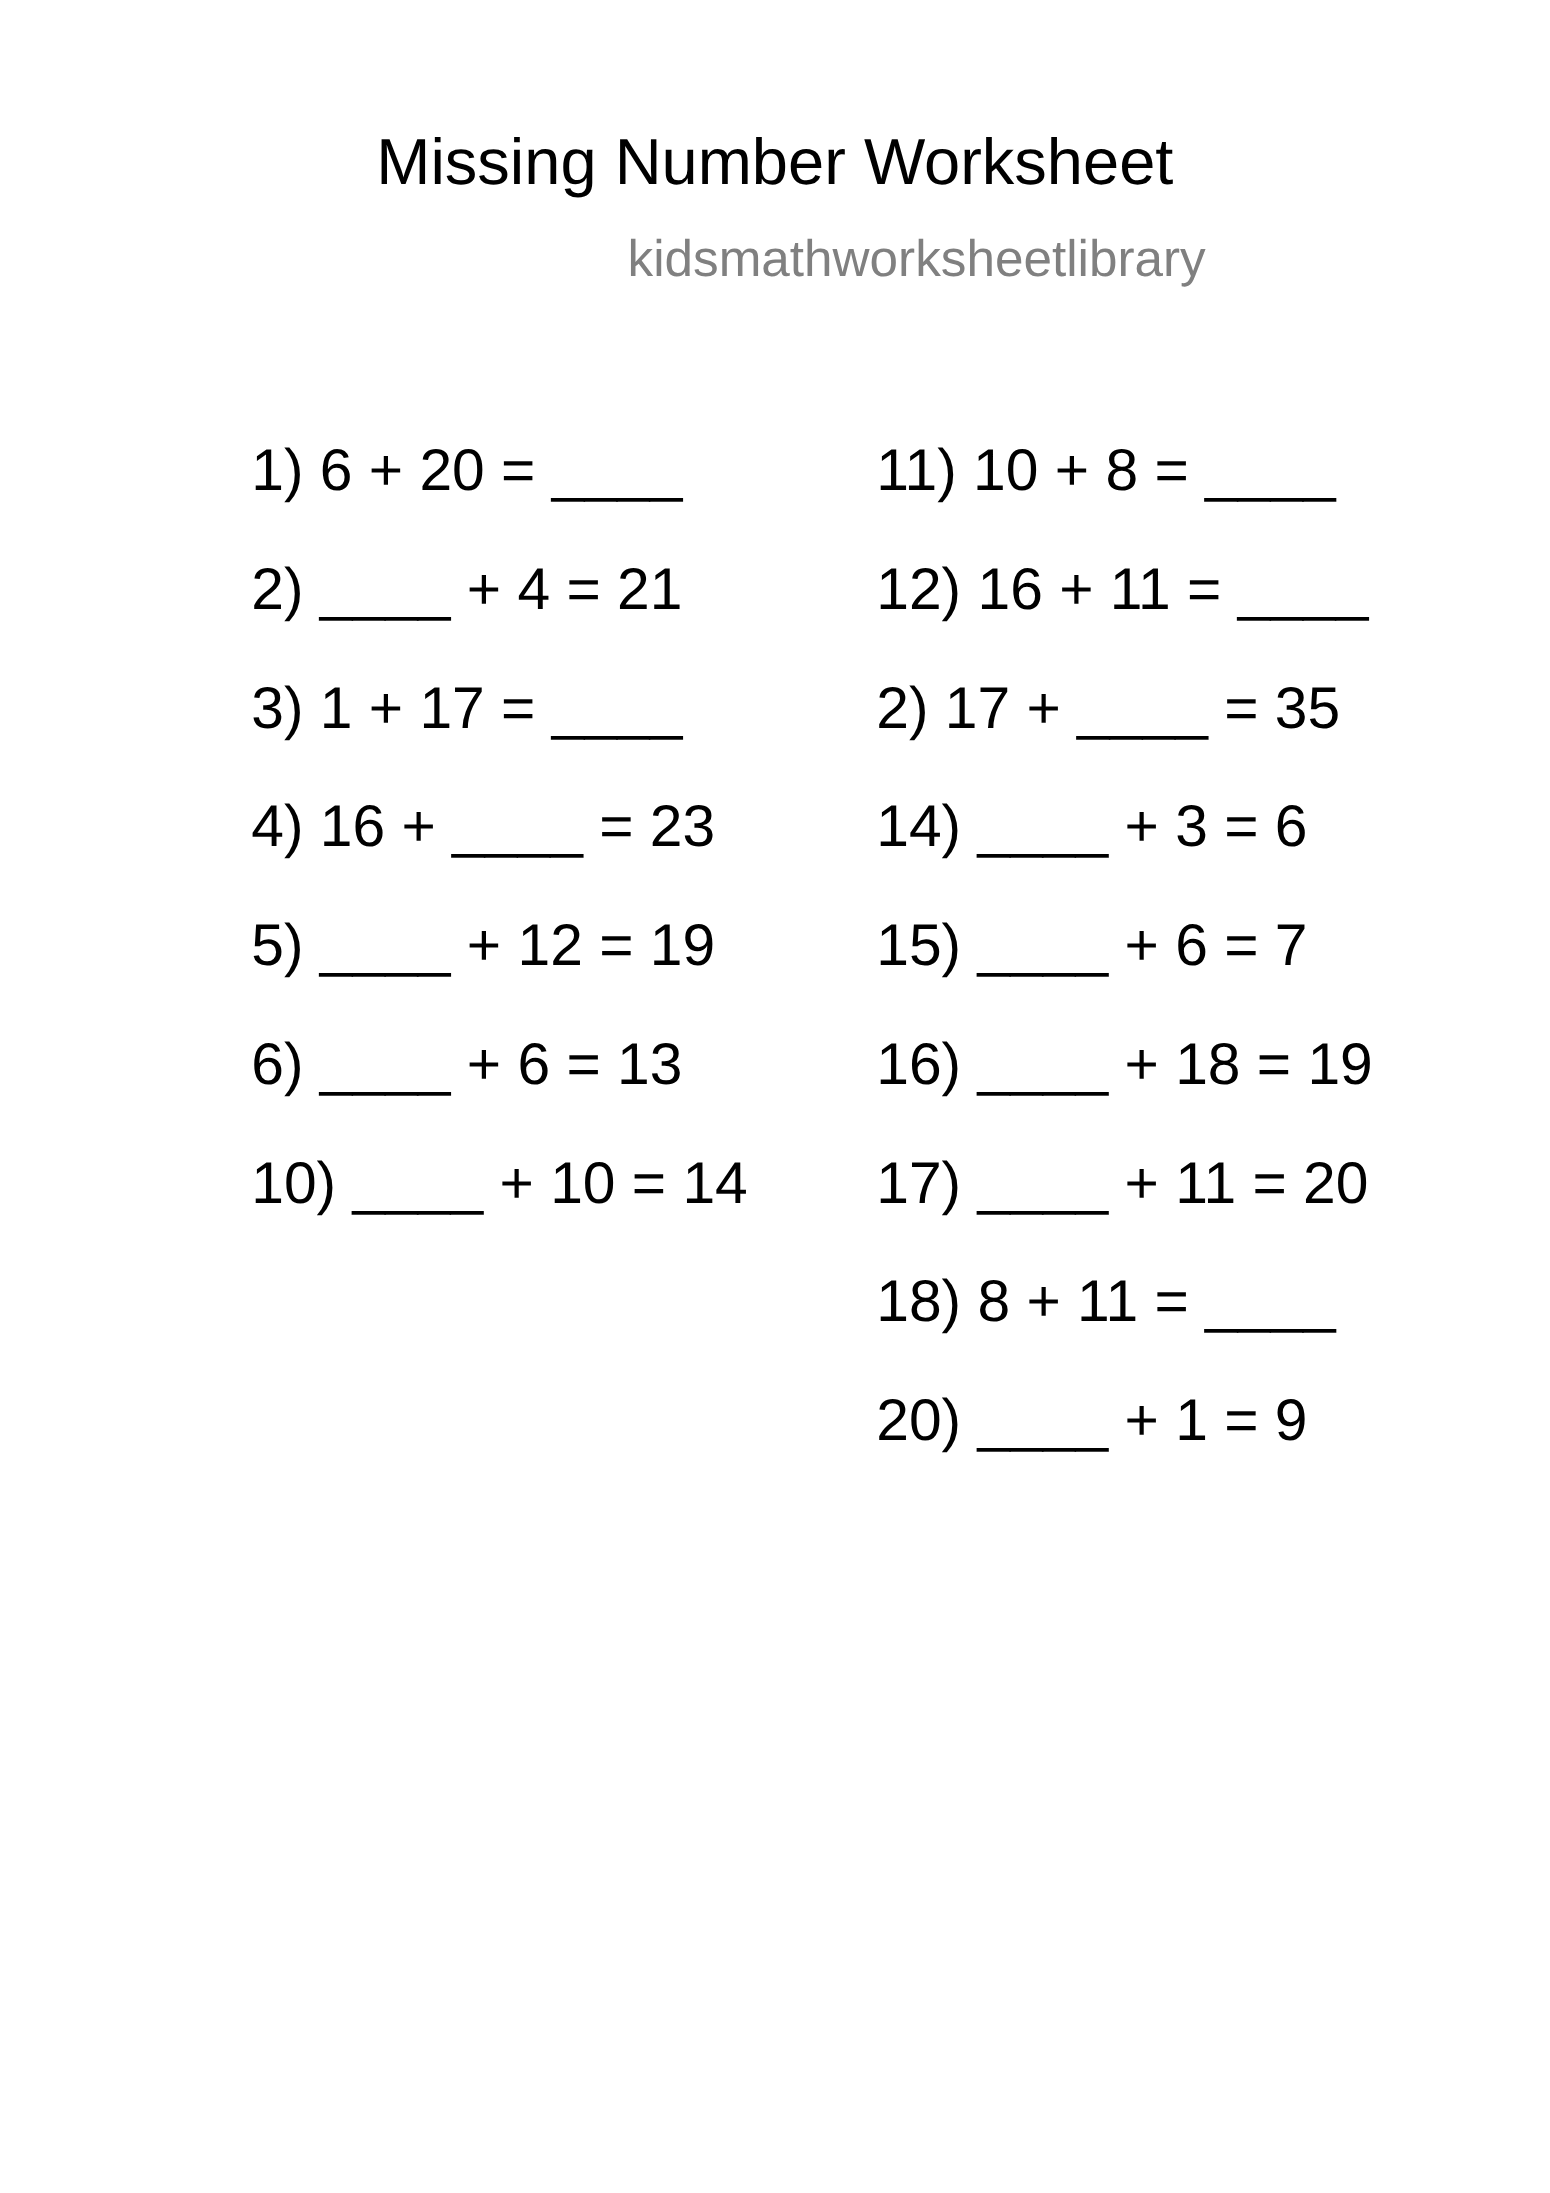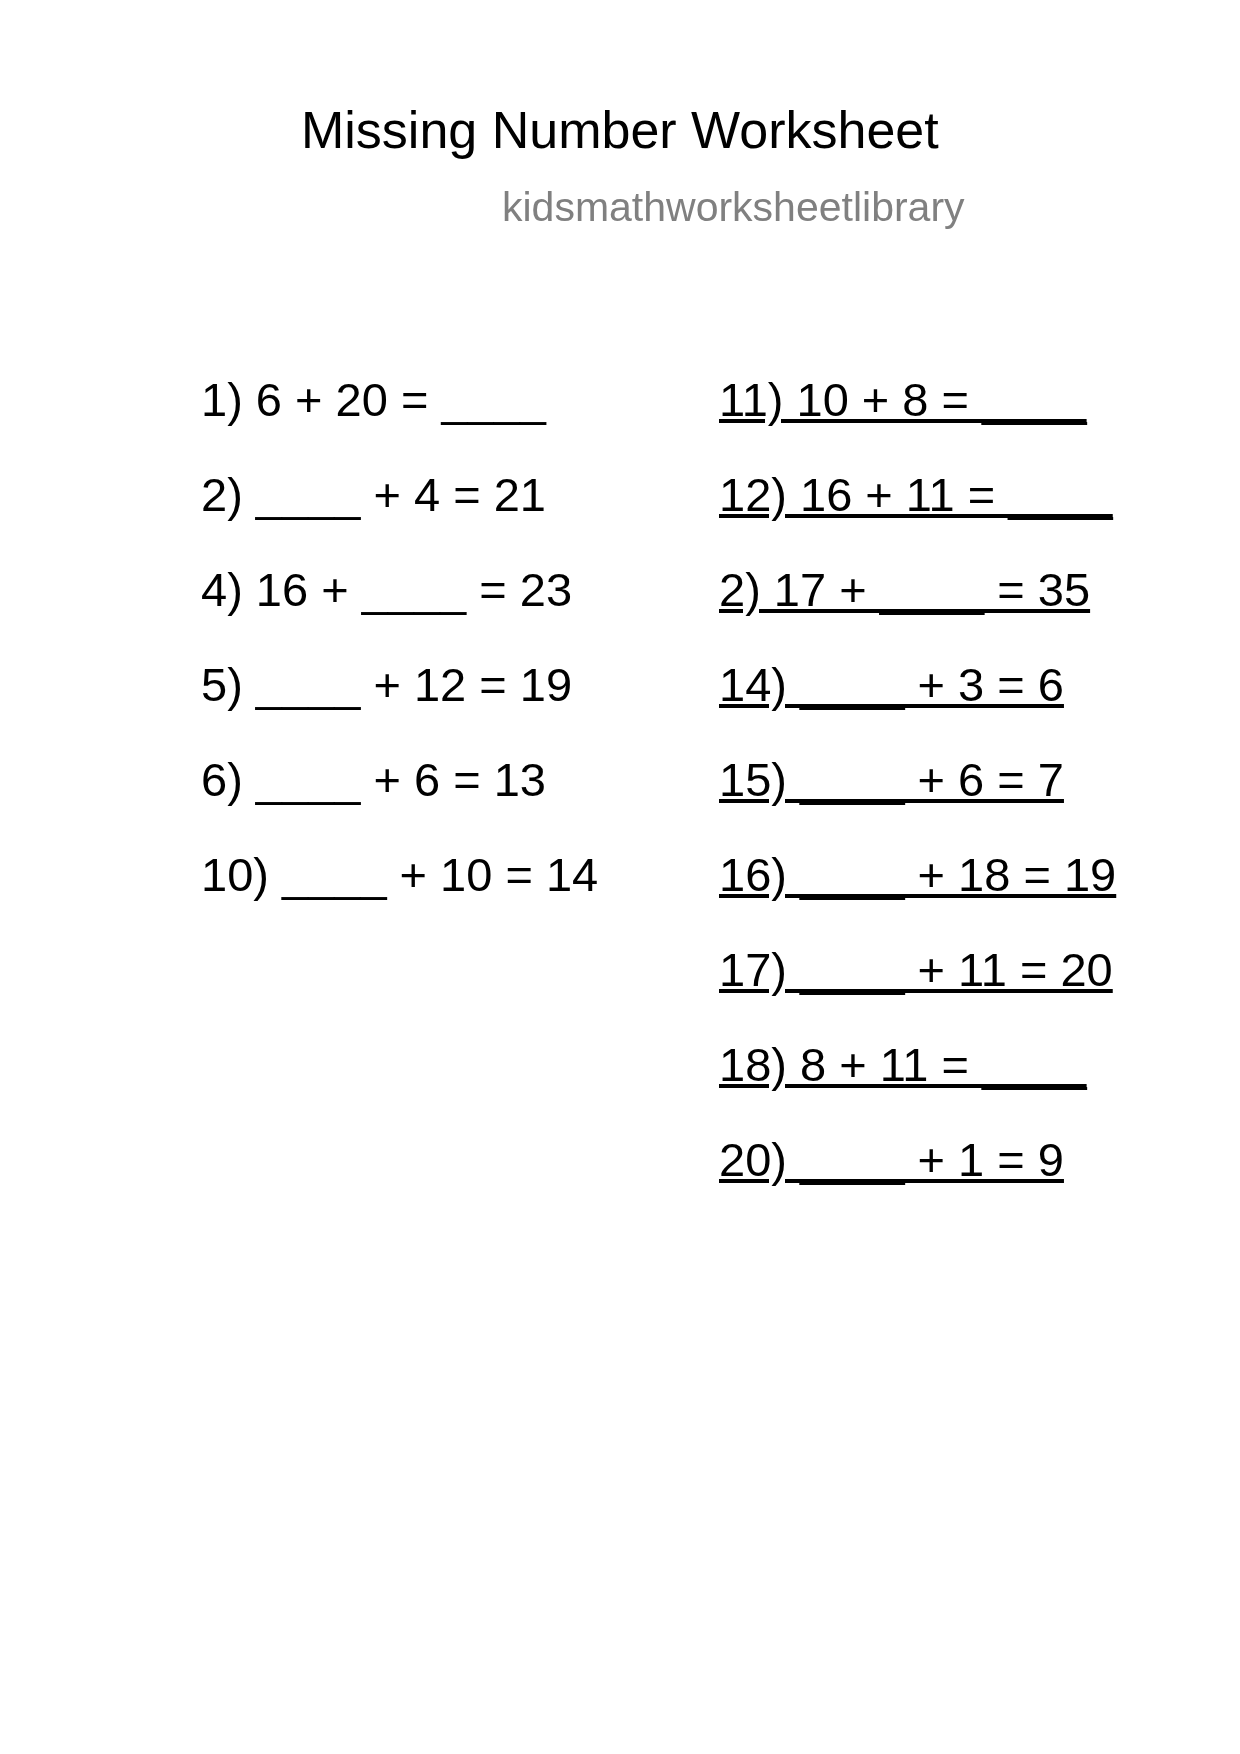--- a/index.html
+++ b/index.html
@@ -29,41 +29,41 @@
       left: 502px;
       top: 187px;
       font-size: 41px;
       line-height: 1;
       white-space: nowrap;
       color: #808080;
     }
     .column {
       position: absolute;
       top: 352px;
-      margin-top: 24px;
     }
     .column.left { left: 201px; }
-    .column.right { left: 719px; text-decoration: underline; }
+    .column.right { left: 701px; }
     .problem {
       height: 95px;
       font-size: 47px;
       line-height: 1;
       white-space: pre;
       color: #000000;
     }
   </style>
 </head>
 <body>
 
 <div class="title">Missing Number Worksheet</div>
 <div class="subtitle">kidsmathworksheetlibrary</div>
 
 <div class="column left">
   <div class="problem">1) 6 + 20 = ____</div>
   <div class="problem">2) ____ + 4 = 21</div>
+  <div class="problem">3) 1 + 17 = ____</div>
   <div class="problem">4) 16 + ____ = 23</div>
   <div class="problem">5) ____ + 12 = 19</div>
   <div class="problem">6) ____ + 6 = 13</div>
   <div class="problem">10) ____ + 10 = 14</div>
 </div>
 
 <div class="column right">
   <div class="problem">11) 10 + 8 = ____</div>
   <div class="problem">12) 16 + 11 = ____</div>
   <div class="problem">2) 17 + ____ = 35</div>

